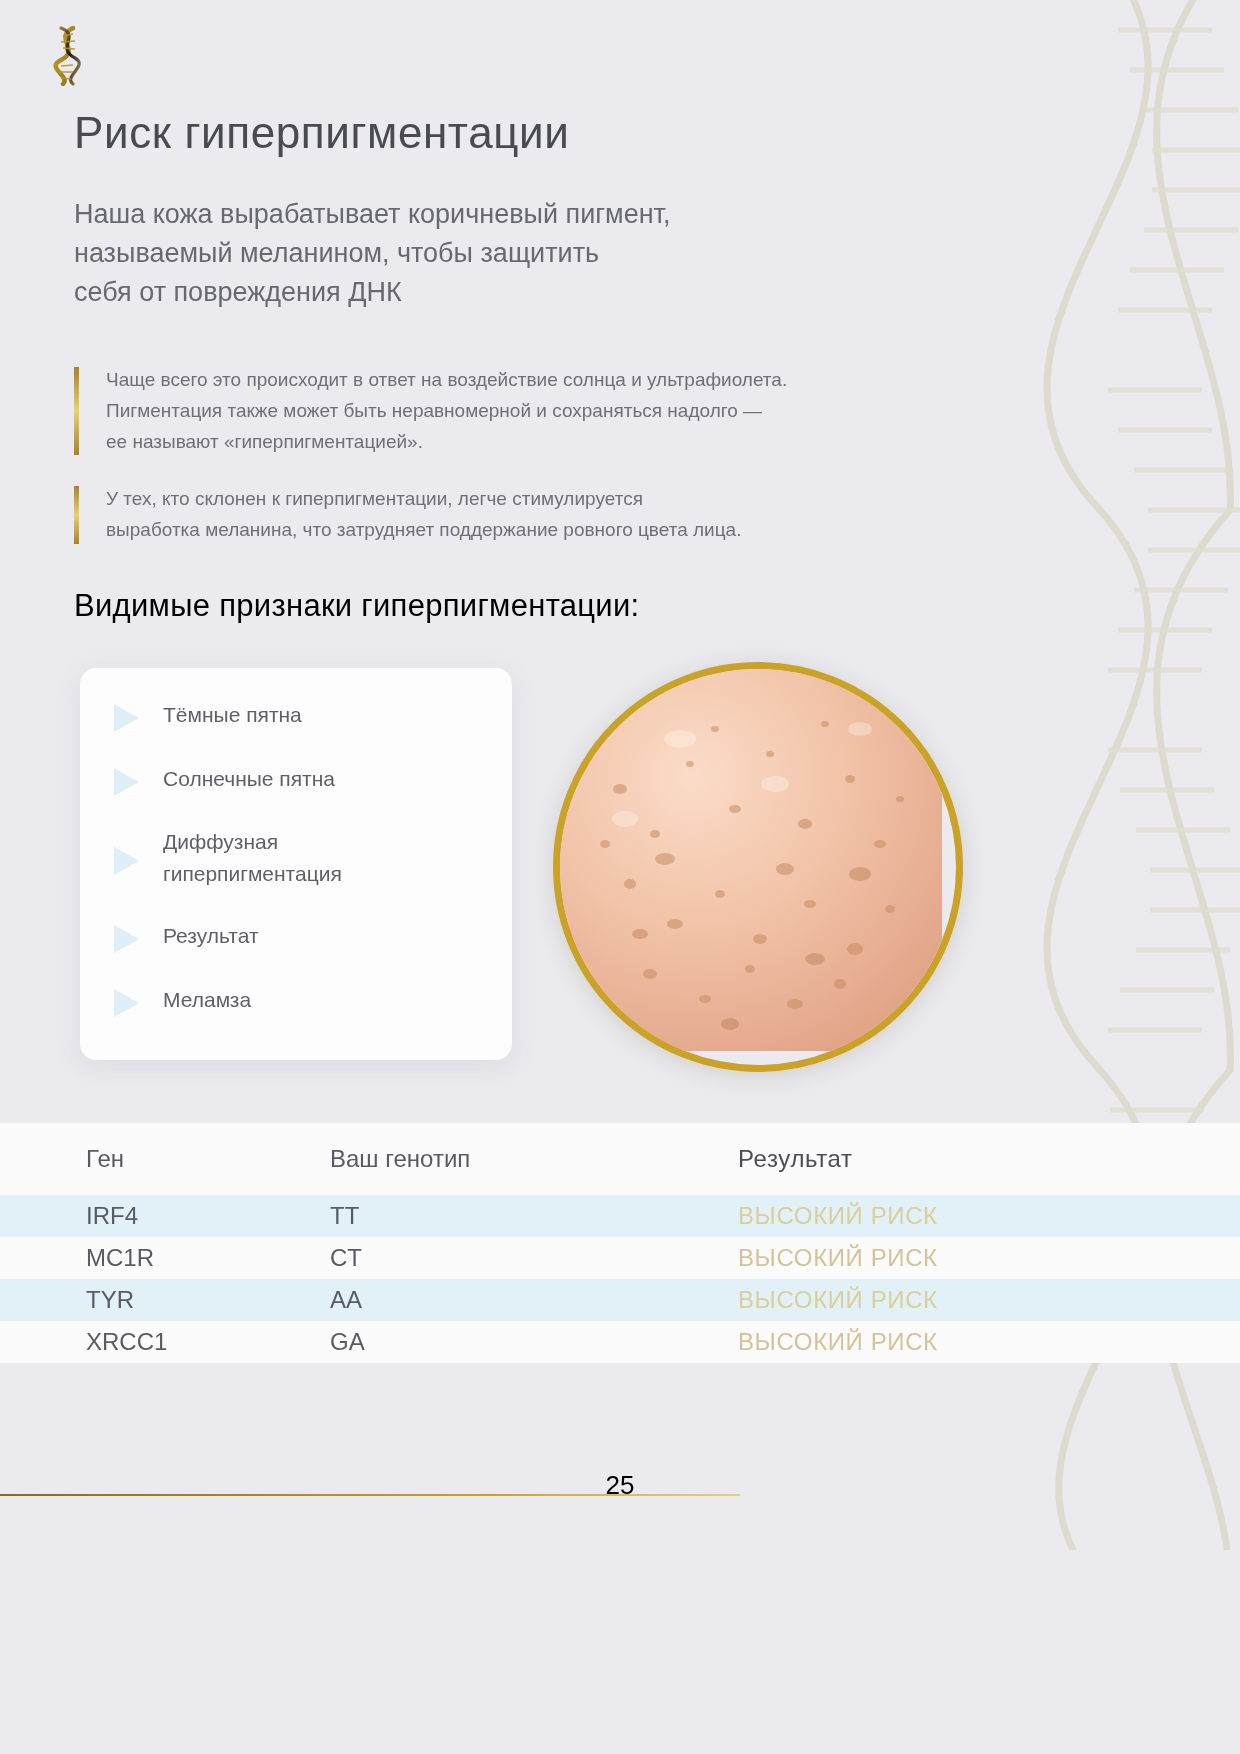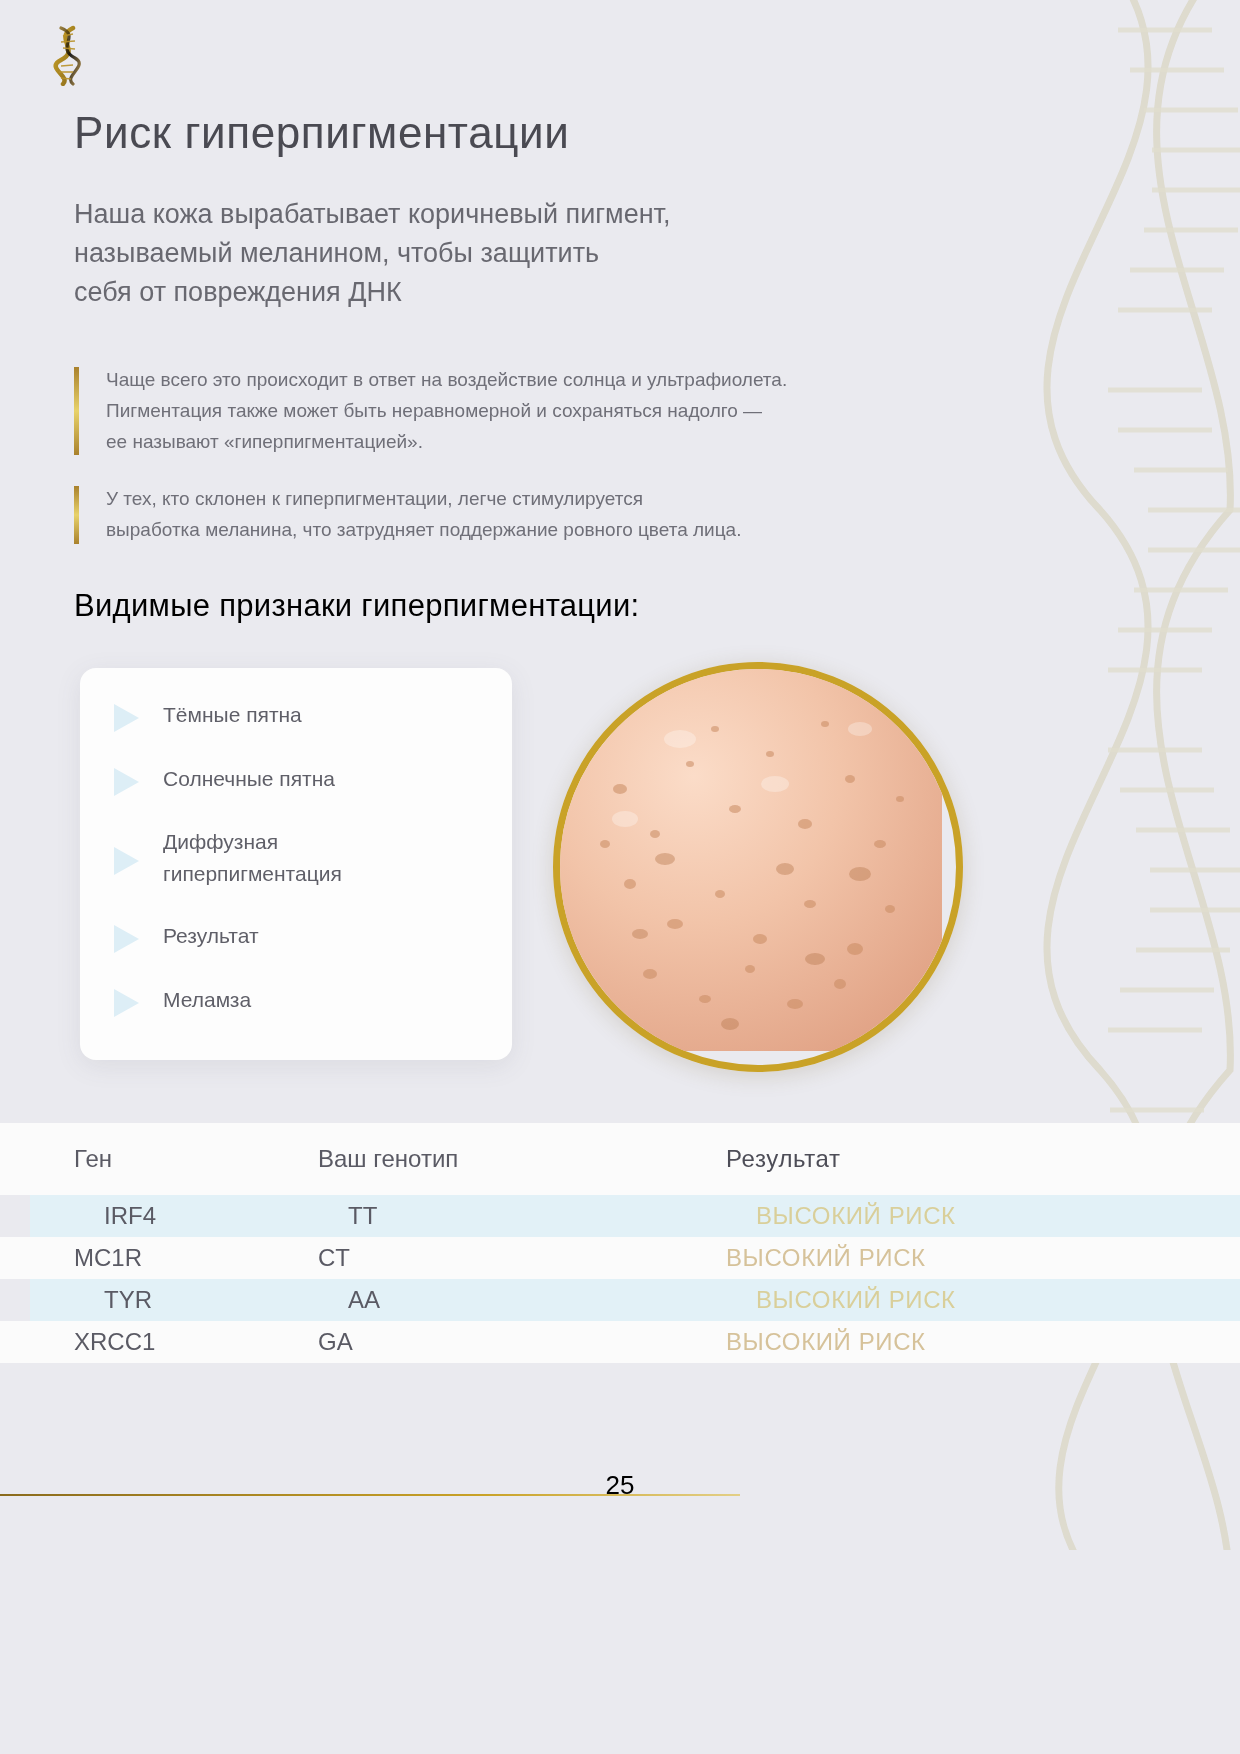--- a/index.html
+++ b/index.html
@@ -65,28 +65,28 @@
 
   
   .photo-ring{
     position:absolute;left:553px;top:662px;width:396px;height:396px;border-radius:50%;
     border:7px solid #c9a227;overflow:hidden;
     box-shadow:0 4px 22px rgba(110,90,40,.18);
   }
 
   
   .table-wrap{position:absolute;left:0;top:1123px;width:1240px;}
-  .t-row{display:flex;align-items:center;height:42px;}
+  .t-row{display:flex;align-items:center;height:42px;padding-left:12px;}
   .t-head{height:72px;background:#fbfbfb;}
   .t-head .c{font-size:30px;font-weight:300;color:#4d4d57;}
   .c{flex:0 0 auto;}
   .c-gene{width:318px;padding-left:74px;box-sizing:border-box;}
   .c-geno{width:408px;}
   .c-res{width:auto;}
-  .t-row.odd{background:#e2f1f7;margin-left:30px;}
+  .t-row.odd{background:#e2f1f7;}
   .t-row.even{background:#fbfbfb;}
   .t-row .c-gene,.t-row .c-geno{font-size:24px;font-weight:300;color:#5a5a64;}
   .t-row .c-res{font-size:24px;font-weight:300;letter-spacing:.6px;}
   .res-a{color:#d9cf9a;}
   .res-b{color:#d6c29a;}
 
   
   .footer-rule{position:absolute;left:0;top:1494px;width:740px;height:2px;
     background:linear-gradient(90deg,#8a6b1d 0%,#c9a227 65%,#e3cf86 100%);}
   .page-num{position:absolute;left:0;top:1470px;width:1240px;text-align:center;

